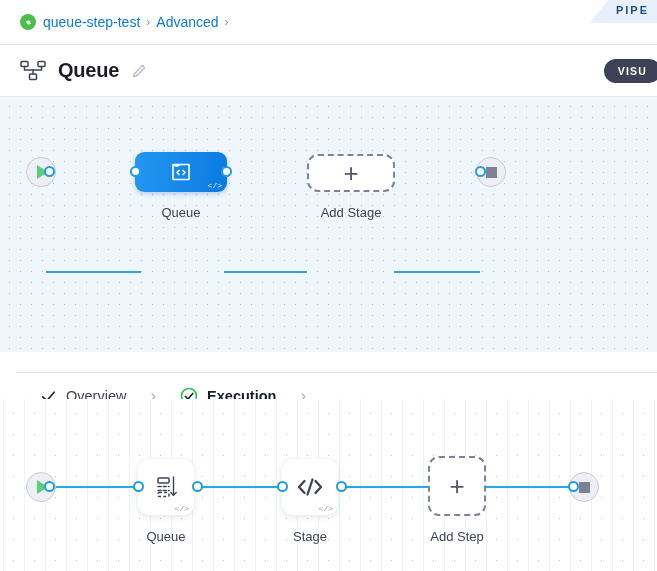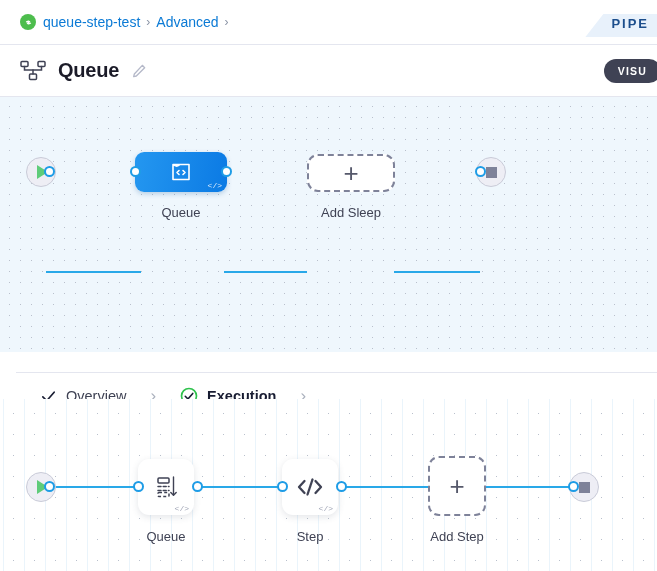--- a/index.html
+++ b/index.html
@@ -28,25 +28,25 @@
   .bc-link {
     color: #0b7ad5; font-size: 14px; text-decoration: none;
     white-space: nowrap;
   }
   .bc-sep {
     color: #8a93a5; font-size: 12px; margin: 0 6px; flex: 0 0 auto;
   }
 
   
   .ribbon {
-    position: absolute; top: 14px; right: 0;
+    position: absolute; top: 0; right: 0;
     height: 23px;
     background: #e8f1fb;
     color: #1c4e8c;
-    font-size: 13px; font-weight: bold; letter-spacing: 2px;
+    font-size: 11px; font-weight: bold; letter-spacing: 2px;
     display: flex; align-items: center;
     padding: 0 8px 4px 26px;
     clip-path: polygon(18px 0, 100% 0, 100% 100%, 0 100%);
     overflow: hidden;
   }
 
   
   .title-bar {
     position: absolute; top: 45px; left: 0; width: 657px; height: 52px;
     background: #ffffff;
@@ -230,21 +230,21 @@
       </span>
       <span class="node-corner-code">&lt;/&gt;</span>
     </div>
     <div class="port" style="left:130px; top:69px;"></div>
     <div class="port" style="left:221px; top:69px;"></div>
     <div class="node-caption" style="left:135px; top:108px; width:92px;">Queue</div>
 
     <div class="add-node" style="left:307px; top:57px; width:88px; height:38px;">
       <span class="add-plus">+</span>
     </div>
-    <div class="node-caption" style="left:303px; top:108px; width:96px;">Add Sleep</div>
+    <div class="node-caption" style="left:303px; top:108px; width:96px;">Add Stage</div>
 
     <div class="port" style="left:475px; top:69px;"></div>
     <div class="terminal" style="left:476px; top:60px;">
       <span class="stop-sq"></span>
     </div>
   </div>
 
   <div class="tab-bar">
 
     <div class="tab">
@@ -303,21 +303,21 @@
         <svg width="30" height="24" viewBox="0 0 30 24" fill="none" stroke="#3f4254" stroke-width="2.3" stroke-linecap="round" stroke-linejoin="round">
           <path d="M9.5 6 L4 12 L9.5 18"></path>
           <path d="M20.5 6 L26 12 L20.5 18"></path>
           <path d="M17.5 4.5 L12.5 19.5"></path>
         </svg>
       </span>
       <span class="node-corner-code dark">&lt;/&gt;</span>
     </div>
     <div class="port" style="left:277px; top:82px;"></div>
     <div class="port" style="left:336px; top:82px;"></div>
-    <div class="node-caption" style="left:272px; top:130px; width:76px;">Step</div>
+    <div class="node-caption" style="left:272px; top:130px; width:76px;">Stage</div>
 
     <div class="add-node" style="left:428px; top:57px; width:58px; height:60px;">
       <span class="add-plus">+</span>
     </div>
     <div class="node-caption" style="left:414px; top:130px; width:86px;">Add Step</div>
 
     <div class="port" style="left:568px; top:82px;"></div>
     <div class="terminal" style="left:569px; top:73px;">
       <span class="stop-sq"></span>
     </div>

